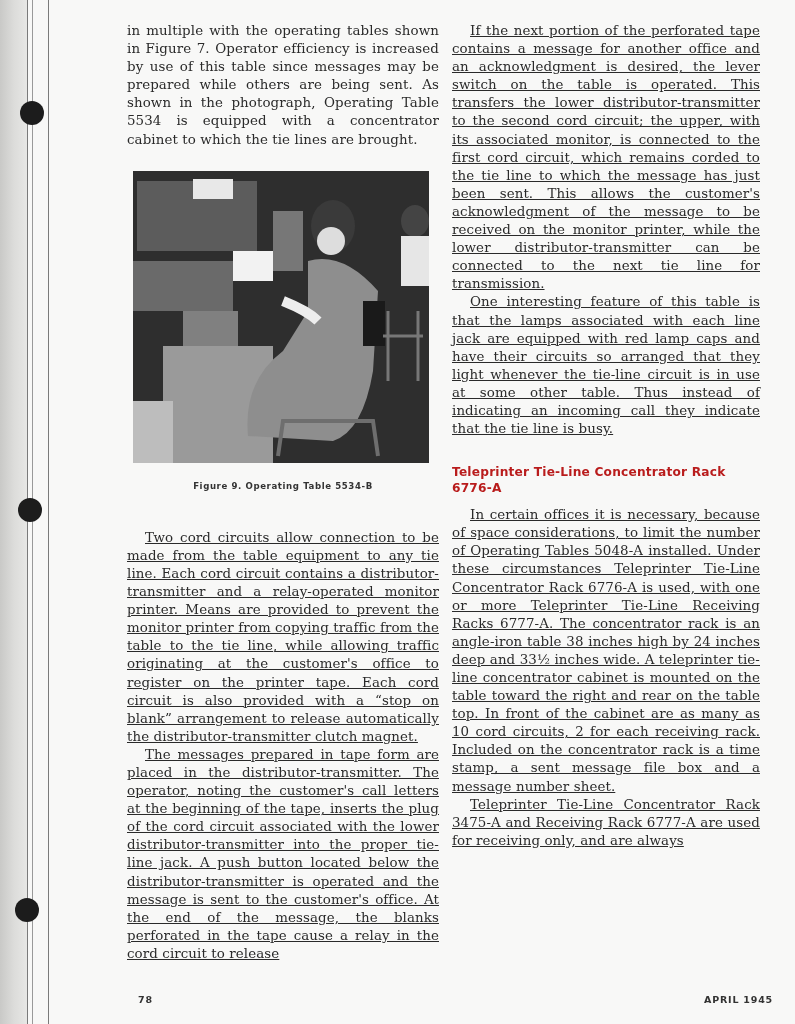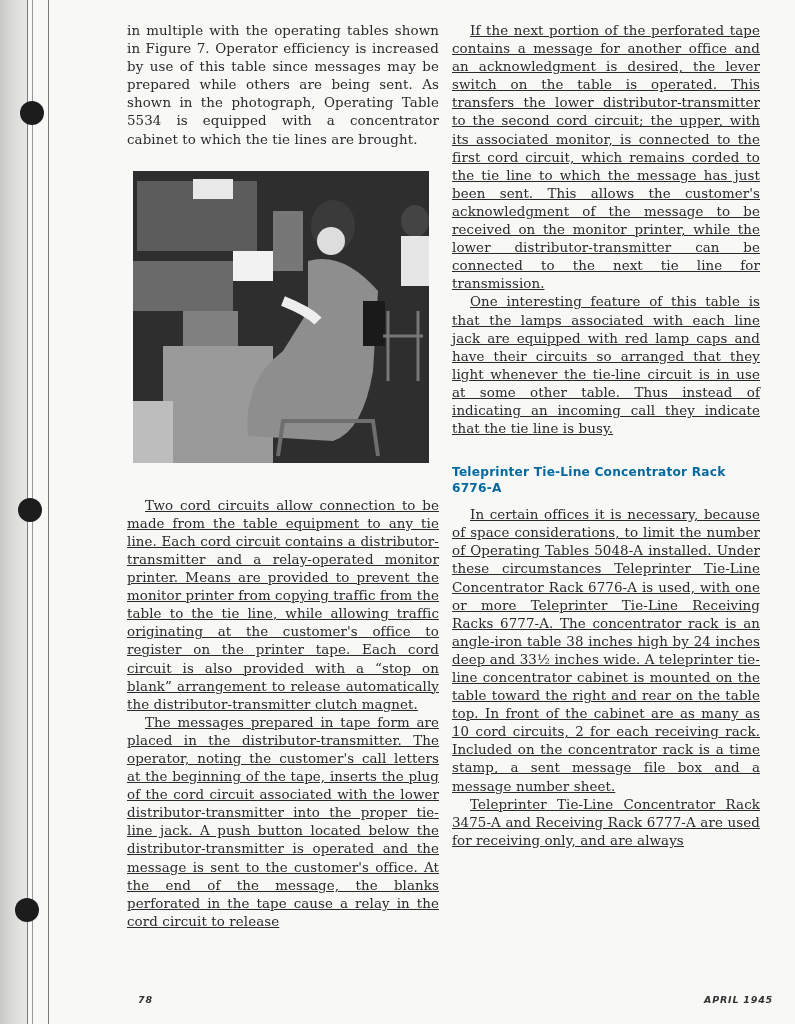--- a/index.html
+++ b/index.html
@@ -40,26 +40,26 @@
   }
   .fig-caption {
     font-family:"DejaVu Sans","Liberation Sans",sans-serif;
     font-size:8.6px; font-weight:bold; letter-spacing:0.6px;
     text-align:center; margin:14px 0 0 0; color:#333;
   }
   .gap-para { margin-top:34px; }
   .heading {
     font-family:"DejaVu Sans","Liberation Sans",sans-serif;
     font-weight:bold; font-size:12.2px; line-height:16px; letter-spacing:0.2px;
-    text-align:left; margin:26px 0 10px 0; color:#0369a1;
+    text-align:left; margin:26px 0 10px 0; color:#b91c1c;
   }
   .footer {
     position:absolute; top:994px;
     font-family:"DejaVu Sans","Liberation Sans",sans-serif;
-    font-weight:bold; font-size:9.5px; letter-spacing:0.8px; color:#333;font-style:italic;
+    font-weight:bold; font-size:9.5px; letter-spacing:0.8px; color:#333;
   }
   .footer-left { left:138px; }
   .footer-right { right:22px; }
   .fig-img-label { position:absolute; left:0; top:0; width:100%; height:100%; }
 </style>
 </head>
 <body>
 
 <div class="binding"></div>
 <div class="vline" style="left:27px"></div>
@@ -88,20 +88,21 @@
       <ellipse cx="198" cy="70" rx="14" ry="14" fill="#ddd"></ellipse>
       <path d="M175 90 Q210 80 245 120 L240 200 Q230 260 200 270 L115 265 Q110 210 150 180 L175 140 Z" fill="#8e8e8e"></path>
       <path d="M150 130 Q175 140 185 150" stroke="#eee" stroke-width="10" fill="none"></path>
       <rect x="230" y="130" width="22" height="45" fill="#1a1a1a"></rect>
       <path d="M145 285 L150 250 L240 250 L245 285" stroke="#6e6e6e" stroke-width="4" fill="none"></path>
       <ellipse cx="282" cy="50" rx="14" ry="16" fill="#444"></ellipse>
       <rect x="268" y="65" width="28" height="50" fill="#e6e6e6"></rect>
       <path d="M255 140 L255 210 M285 140 L285 210 M250 165 L290 165" stroke="#777" stroke-width="3"></path>
     </svg>
   </div>
+  <div class="fig-caption">Figure 9. Operating Table 5534-B</div>
 
   <p class="indent gap-para">Two cord circuits allow connection to be made from the table equipment to any tie line. Each cord circuit contains a distributor-transmitter and a relay-operated monitor printer. Means are provided to prevent the monitor printer from copying traffic from the table to the tie line, while allowing traffic originating at the customer's office to register on the printer tape. Each cord circuit is also provided with a “stop on blank” arrangement to release automatically the distributor-transmitter clutch magnet.</p>
   <p class="indent">The messages prepared in tape form are placed in the distributor-transmitter. The operator, noting the customer's call letters at the beginning of the tape, inserts the plug of the cord circuit associated with the lower distributor-transmitter into the proper tie-line jack. A push button located below the distributor-transmitter is operated and the message is sent to the customer's office. At the end of the message, the blanks perforated in the tape cause a relay in the cord circuit to release</p>
 </div>
 
 <div class="col col-right">
   <p class="indent">If the next portion of the perforated tape contains a message for another office and an acknowledgment is desired, the lever switch on the table is operated. This transfers the lower distributor-transmitter to the second cord circuit; the upper, with its associated monitor, is connected to the first cord circuit, which remains corded to the tie line to which the message has just been sent. This allows the customer's acknowledgment of the message to be received on the monitor printer, while the lower distributor-transmitter can be connected to the next tie line for transmission.</p>
   <p class="indent">One interesting feature of this table is that the lamps associated with each line jack are equipped with red lamp caps and have their circuits so arranged that they light whenever the tie-line circuit is in use at some other table. Thus instead of indicating an incoming call they indicate that the tie line is busy.</p>
   <div class="heading">Teleprinter Tie-Line Concentrator Rack 6776-A</div>
   <p class="indent">In certain offices it is necessary, because of space considerations, to limit the number of Operating Tables 5048-A installed. Under these circumstances Teleprinter Tie-Line Concentrator Rack 6776-A is used, with one or more Teleprinter Tie-Line Receiving Racks 6777-A. The concentrator rack is an angle-iron table 38 inches high by 24 inches deep and 33½ inches wide. A teleprinter tie-line concentrator cabinet is mounted on the table toward the right and rear on the table top. In front of the cabinet are as many as 10 cord circuits, 2 for each receiving rack. Included on the concentrator rack is a time stamp, a sent message file box and a message number sheet.</p>

